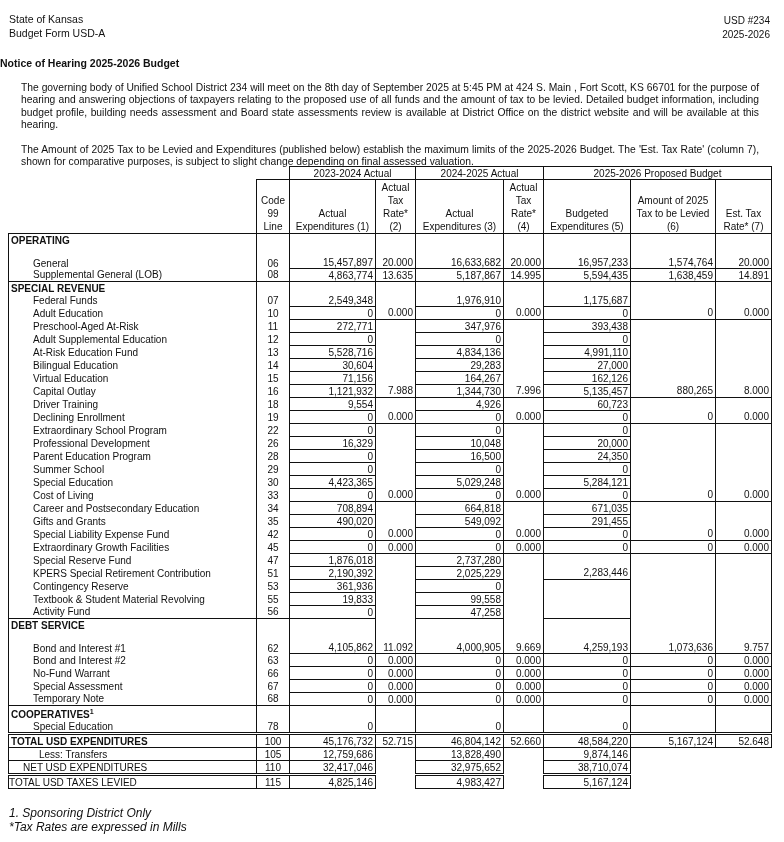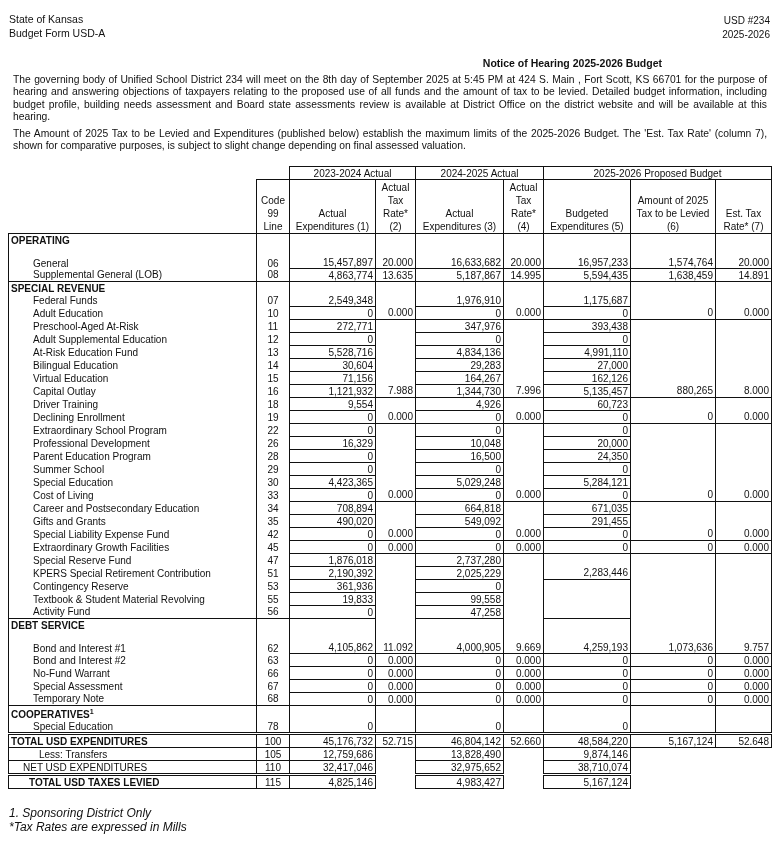--- a/index.html
+++ b/index.html
@@ -1,22 +1,22 @@
 <!DOCTYPE html>
 <html><head>
 <meta charset="utf-8">
 <style>
   html, body { margin:0; padding:0; background:#ffffff; }
   body { width:784px; height:842px; position:relative; overflow:hidden;
          font-family:"Liberation Sans", sans-serif; color:#111; font-size:10.5px; }
   .hdr-left { position:absolute; left:9px; top:12px; line-height:14px; font-size:10.5px; }
   .hdr-right { position:absolute; right:14px; top:14px; line-height:14px; font-size:10px; text-align:right; }
-  .title { position:absolute; left:0; width:640px; top:57px; text-align:right; font-weight:bold; font-size:10.5px;padding-left:22px; }
+  .title { position:absolute; left:0; width:640px; top:57px; text-align:left; font-weight:bold; font-size:10.5px; }
   .intro { position:absolute; left:9px; width:762px; top:70px; line-height:12.4px; font-size:10.3px; text-align:justify; }
-  .intro p { margin:4px; }
+  .intro p { margin:12px; }
 
   table.budget { position:absolute; left:8px; top:166px; border-collapse:collapse; table-layout:fixed;
                  font-size:10px; line-height:11px; }
   table.budget td, table.budget th { padding:0 2px; white-space:nowrap; overflow:hidden; font-weight:normal; }
   .b { border:1px solid #111; }
   .bl { border-left:1px solid #111; }
   .br { border-right:1px solid #111; }
   .bt { border-top:1px solid #111; }
   .bb { border-bottom:1px solid #111; }
   .num { text-align:right; }
@@ -514,21 +514,21 @@
         <td class="ctr b">110</td>
         <td class="num b">32,417,046</td>
         <td class="num"></td>
         <td class="num b">32,975,652</td>
         <td class="num"></td>
         <td class="num b">38,710,074</td>
         <td class="num"></td>
         <td class="num"></td>
       </tr>
       <tr class="r">
-        <td class="name b dbl" style="font-weight:bold;padding-left:20px;">TOTAL USD TAXES LEVIED</td>
+        <td class="name b dbl" style="font-weight:normal;padding-left:0;">TOTAL USD TAXES LEVIED</td>
         <td class="ctr b dbl">115</td>
         <td class="num b dbl">4,825,146</td>
         <td class="num"></td>
         <td class="num b dbl">4,983,427</td>
         <td class="num"></td>
         <td class="num b dbl">5,167,124</td>
         <td class="num"></td>
         <td class="num"></td>
       </tr>
     </tbody>

